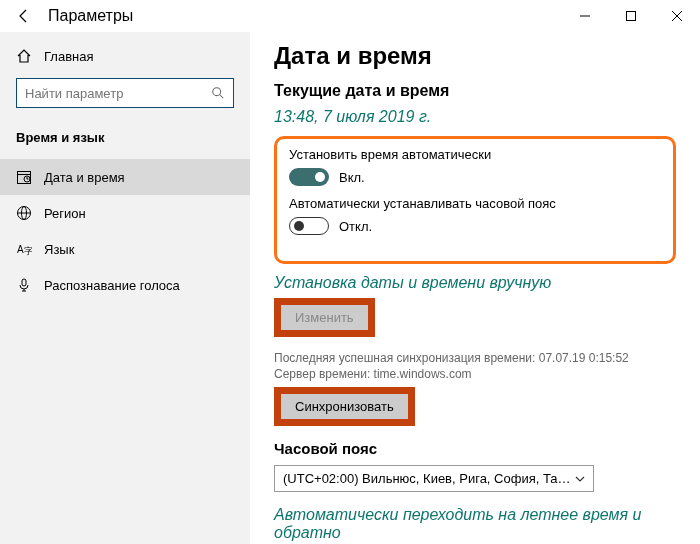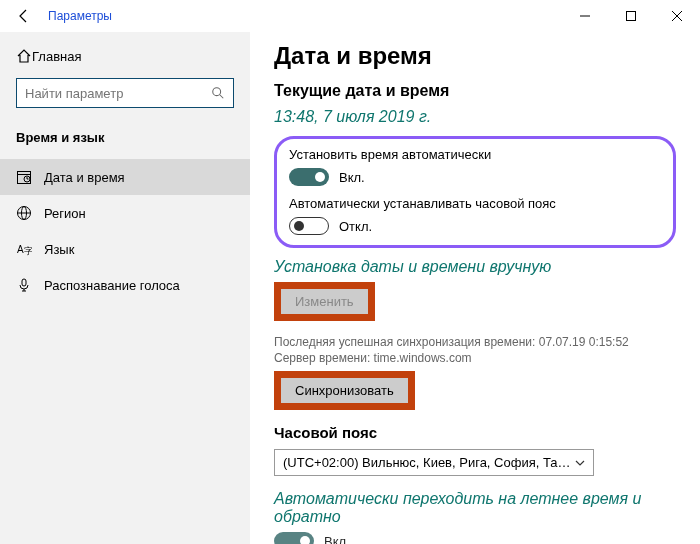--- a/index.html
+++ b/index.html
@@ -1,37 +1,37 @@
 <!DOCTYPE html>
 <html><head>
 <meta charset="utf-8">
 <style>
 * { margin: 0; padding: 0; box-sizing: border-box; font-family: "Segoe UI", Tahoma, sans-serif; }
 body { background: #fff; width: 700px; height: 544px; overflow: hidden; position: relative; }
 .titlebar { height: 32px; display: flex; align-items: center; padding: 0 8px; }
 .back-btn { width: 32px; height: 32px; display: flex; align-items: center; justify-content: center; cursor: pointer; }
-.title { font-size: 12px; margin-left: 8px; color: #1d4ed8; }
+.title { font-size: 16px; margin-left: 8px; color: #000000; }
 .win-controls { position: absolute; right: 0; top: 0; display: flex; }
 .win-btn { width: 46px; height: 32px; display: flex; align-items: center; justify-content: center; cursor: pointer; }
 .container { display: flex; height: calc(100% - 32px); }
 .sidebar { width: 250px; background: #f2f2f2; padding: 8px 0; }
-.home-item { display: flex; align-items: center; padding: 8px 16px; font-size: 13px; cursor: pointer; }
+.home-item { display: flex; align-items: center; padding: 8px 16px; font-size: 13px; cursor: pointer; gap: 12px; }
 .search-wrap { padding: 6px 16px 12px; }
 .search-box { display: flex; align-items: center; border: 1px solid #0c4a6e; background: #fff; height: 30px; padding: 0 8px; }
 .search-box input { border: none; outline: none; flex: 1; font-size: 13px; background: transparent; }
 .section-title { font-size: 13px; font-weight: 600; padding: 10px 16px 14px; }
 .nav-item { display: flex; align-items: center; padding: 10px 16px; font-size: 13px; cursor: pointer; gap: 12px; color: #000; }
 .nav-item.active { background: #d9d9d9; }
 .nav-item .icon { width: 16px; height: 16px; display: flex; align-items: center; justify-content: center; }
 .content { flex: 1; padding: 10px 24px 0; overflow-y: auto; position: relative; }
 .page-title { font-size: 24px; font-weight: 600; margin-bottom: 12px; }
 .subheading { font-size: 16px; font-weight: 600; margin-bottom: 8px; margin-top: 6px; }
 .small-text { font-size: 16px; color: #0f766e; font-style: italic; }
 .gray-text { font-size: 12px; color: #666; margin-top: 2px; }
-.hl-box { border: 3px solid #8b5cf6; border-radius: 20px; padding: 8px 12px 6px; margin: 10px 0; }
+.hl-box { border: 3px solid #f97316; border-radius: 10px; padding: 8px 12px 22px; margin: 10px 0; }
 .setting-label { font-size: 13px; margin-bottom: 6px; }
 .toggle { display: flex; align-items: center; gap: 10px; margin-bottom: 10px; }
 .toggle:last-child { margin-bottom: 4px; }
 .toggle-track { width: 40px; height: 18px; border-radius: 9px; position: relative; cursor: pointer; }
 .toggle-track.on { background: #3b6e6e; }
 .toggle-track.off { background: #fff; border: 1px solid #333; }
 .toggle-thumb { width: 10px; height: 10px; border-radius: 50%; position: absolute; top: 50%; transform: translateY(-50%); }
 .toggle-track.on .toggle-thumb { right: 4px; background: #fff; }
 .toggle-track.off .toggle-thumb { left: 4px; background: #333; }
 .toggle-state { font-size: 13px; }

